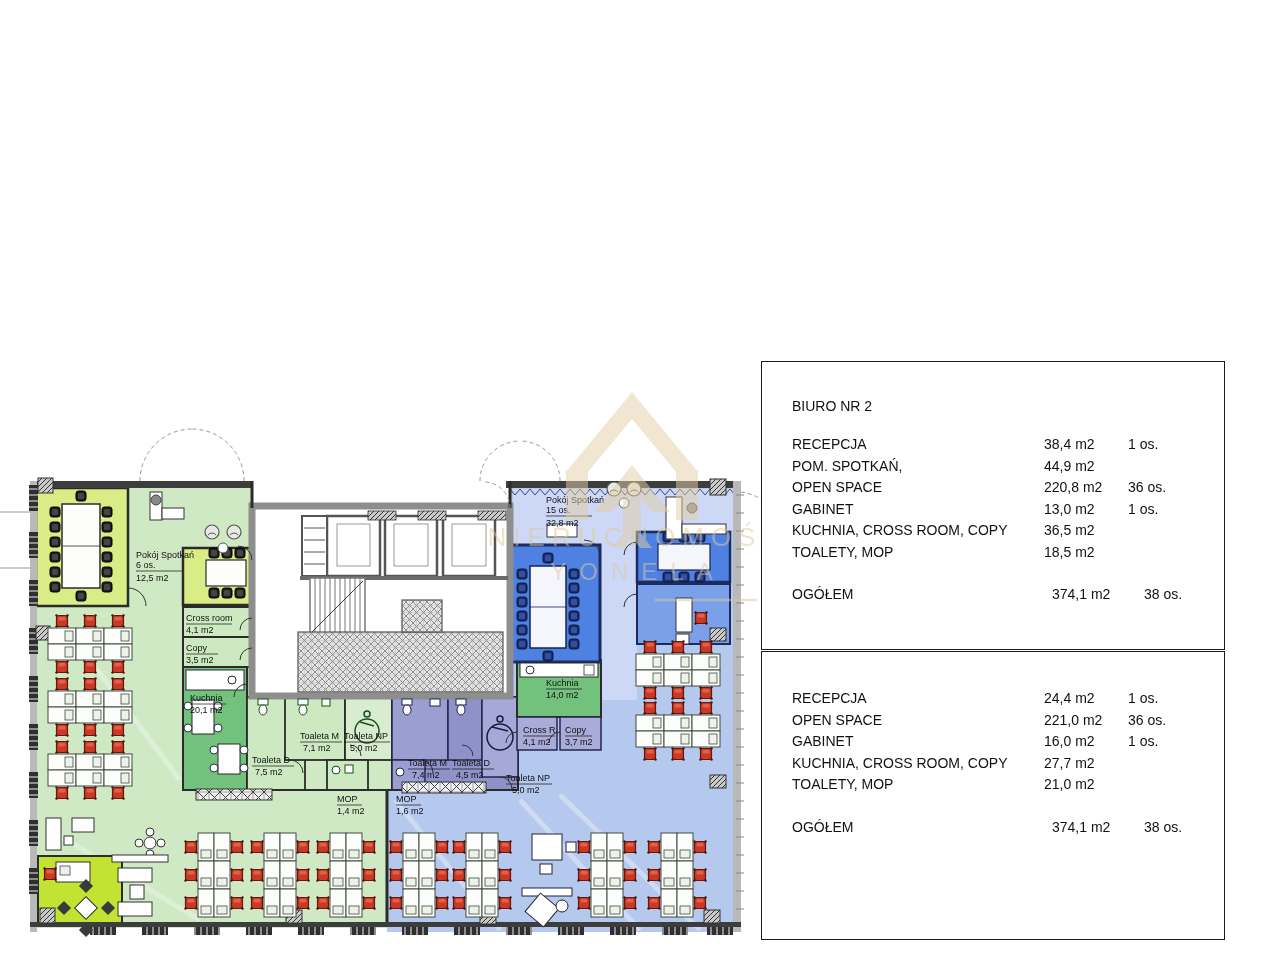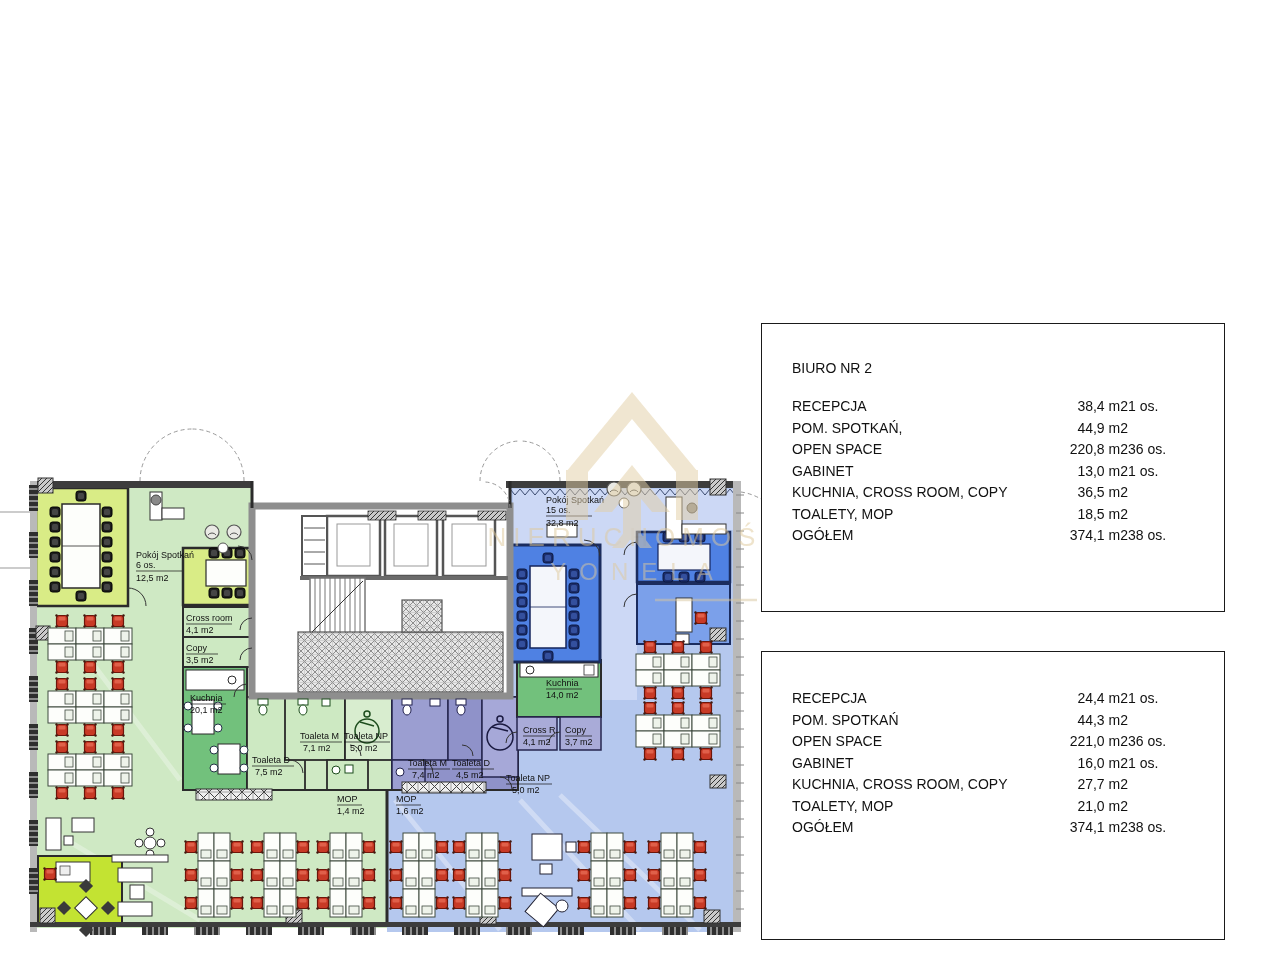--- a/index.html
+++ b/index.html
@@ -11,23 +11,23 @@
   .plan-label{fill:#111;}
   .sumbox{
     position:absolute;left:761px;width:464px;height:289px;background:#fff;
     border:1.5px solid #1a1a1a;box-sizing:border-box;
     padding:36px 0 0 30px;font-size:14px;color:#111;
   }
   .sb-title{margin-bottom:20px;}
   .sb-rows{}
   .sb-row{display:flex;line-height:21.5px;}
   .sb-row .lbl{flex:0 0 252px;}
-  .sb-row .area{flex:0 0 84px;text-align:right;}
+  .sb-row .area{flex:0 0 84px;text-align:left;}
   .sb-row .pers{flex:0 0 76px;text-align:left;}
-  .sb-row.total{}
+  .sb-row.total{margin-top:21px;gap:8px;}
 </style>
 </head>
 <body>
 
 <svg width="1280" height="960" viewBox="0 0 1280 960" xmlns="http://www.w3.org/2000/svg" style="position:absolute;left:0;top:0;">
   <defs>
     <pattern id="hatchP" width="5" height="5" patternUnits="userSpaceOnUse">
       <rect width="5" height="5" fill="#c9c9c9"></rect>
       <path d="M0,5 L5,0" stroke="#333" stroke-width="1"></path>
     </pattern>
@@ -559,21 +559,21 @@
       <path d="M594,512 L632,465 L670,512 L652,512 L632,488 L612,512 Z"></path>
       <rect x="623" y="478" width="18" height="62"></rect>
       <path d="M612,548 L632,522 L652,548 L640,548 L632,537 L624,548 Z"></path>
     </g>
     <text x="645" y="546" text-anchor="middle" font-size="26" letter-spacing="7" fill="#dfc99a">NIERUCHOMOŚCI</text>
     <text x="638" y="580" text-anchor="middle" font-size="24" letter-spacing="13" fill="#dfc99a">YONELA</text>
     <line x1="655" y1="600" x2="757" y2="600" stroke="#d9c79e" stroke-width="2.5"></line>
   </g>
 </svg>
 
-<div class="sumbox" style="top:323px;">
+<div class="sumbox" style="top:361px;">
   <div class="sb-title">BIURO NR 2</div>
   <div class="sb-rows">
     <div class="sb-row">
       <span class="lbl">RECEPCJA</span>
       <span class="area">38,4 m2</span>
       <span class="pers">1 os.</span>
     </div>
     <div class="sb-row">
       <span class="lbl">POM. SPOTKAŃ,</span>
       <span class="area">44,9 m2</span>
@@ -608,25 +608,20 @@
 </div>
 
 <div class="sumbox" style="top:651px;">
   <div class="sb-rows">
     <div class="sb-row">
       <span class="lbl">RECEPCJA</span>
       <span class="area">24,4 m2</span>
       <span class="pers">1 os.</span>
     </div>
     <div class="sb-row">
-      <span class="lbl">POM. SPOTKAŃ</span>
-      <span class="area">44,3 m2</span>
-      <span class="pers"></span>
-    </div>
-    <div class="sb-row">
       <span class="lbl">OPEN SPACE</span>
       <span class="area">221,0 m2</span>
       <span class="pers">36 os.</span>
     </div>
     <div class="sb-row">
       <span class="lbl">GABINET</span>
       <span class="area">16,0 m2</span>
       <span class="pers">1 os.</span>
     </div>
     <div class="sb-row">

